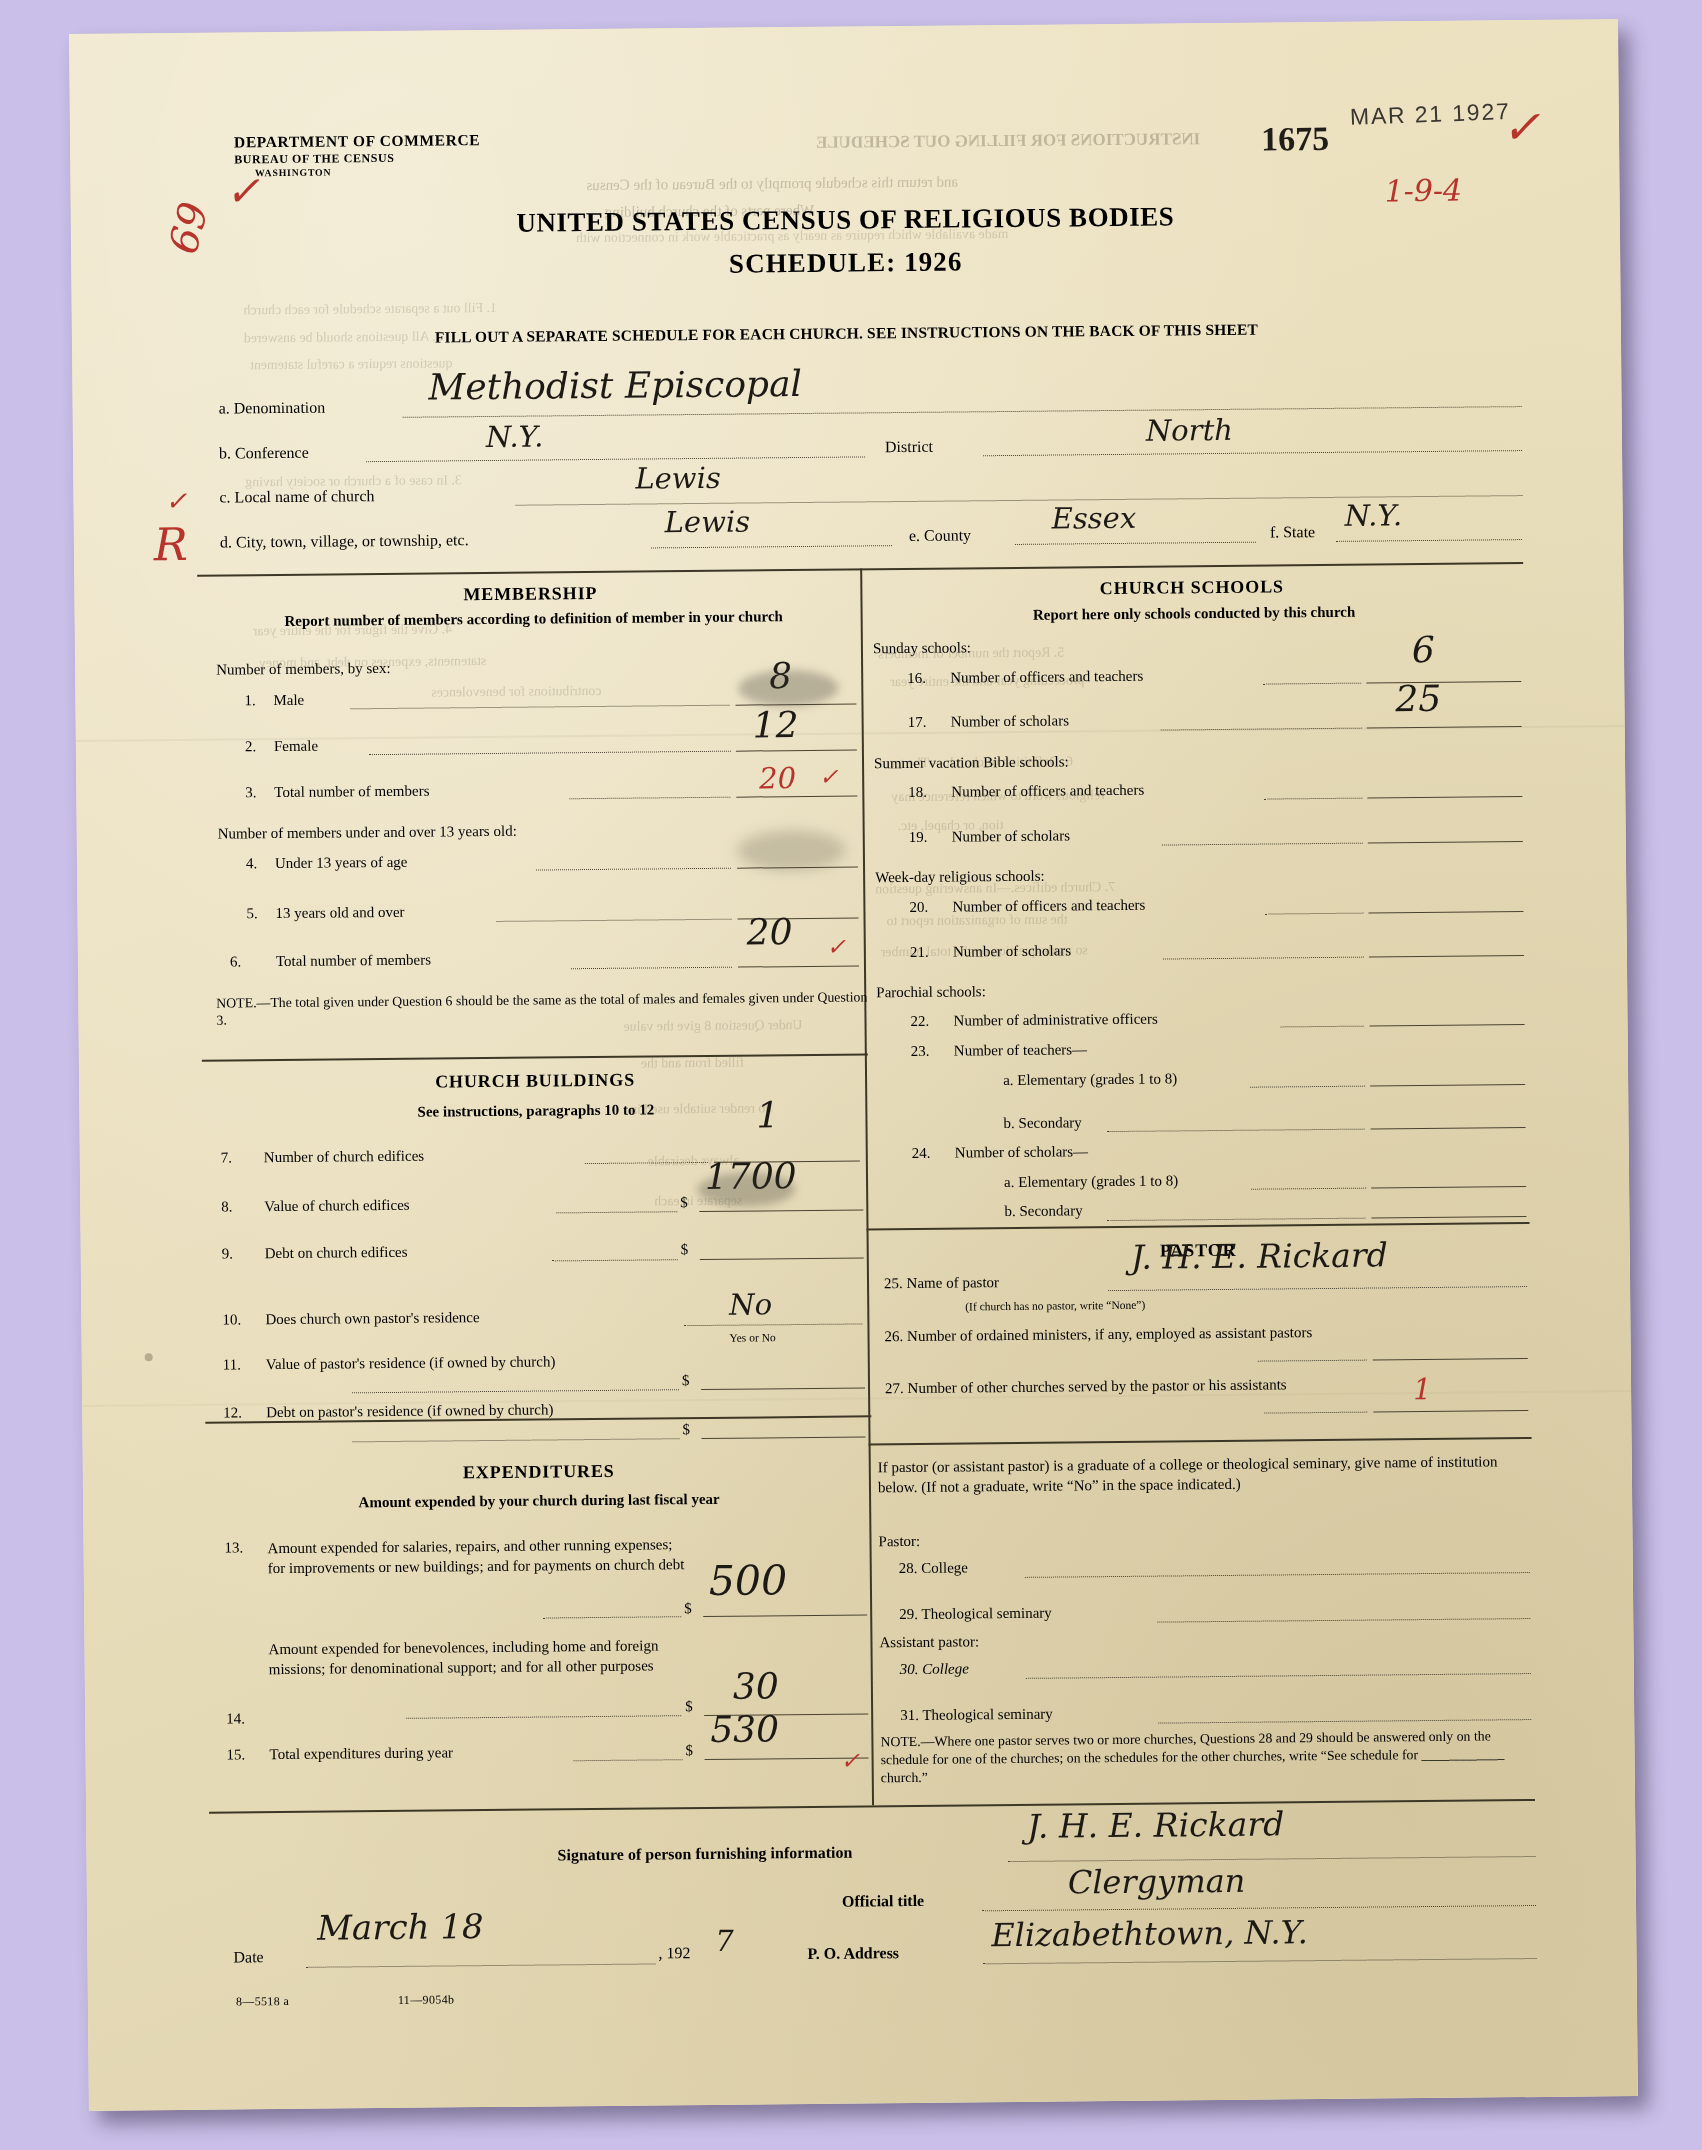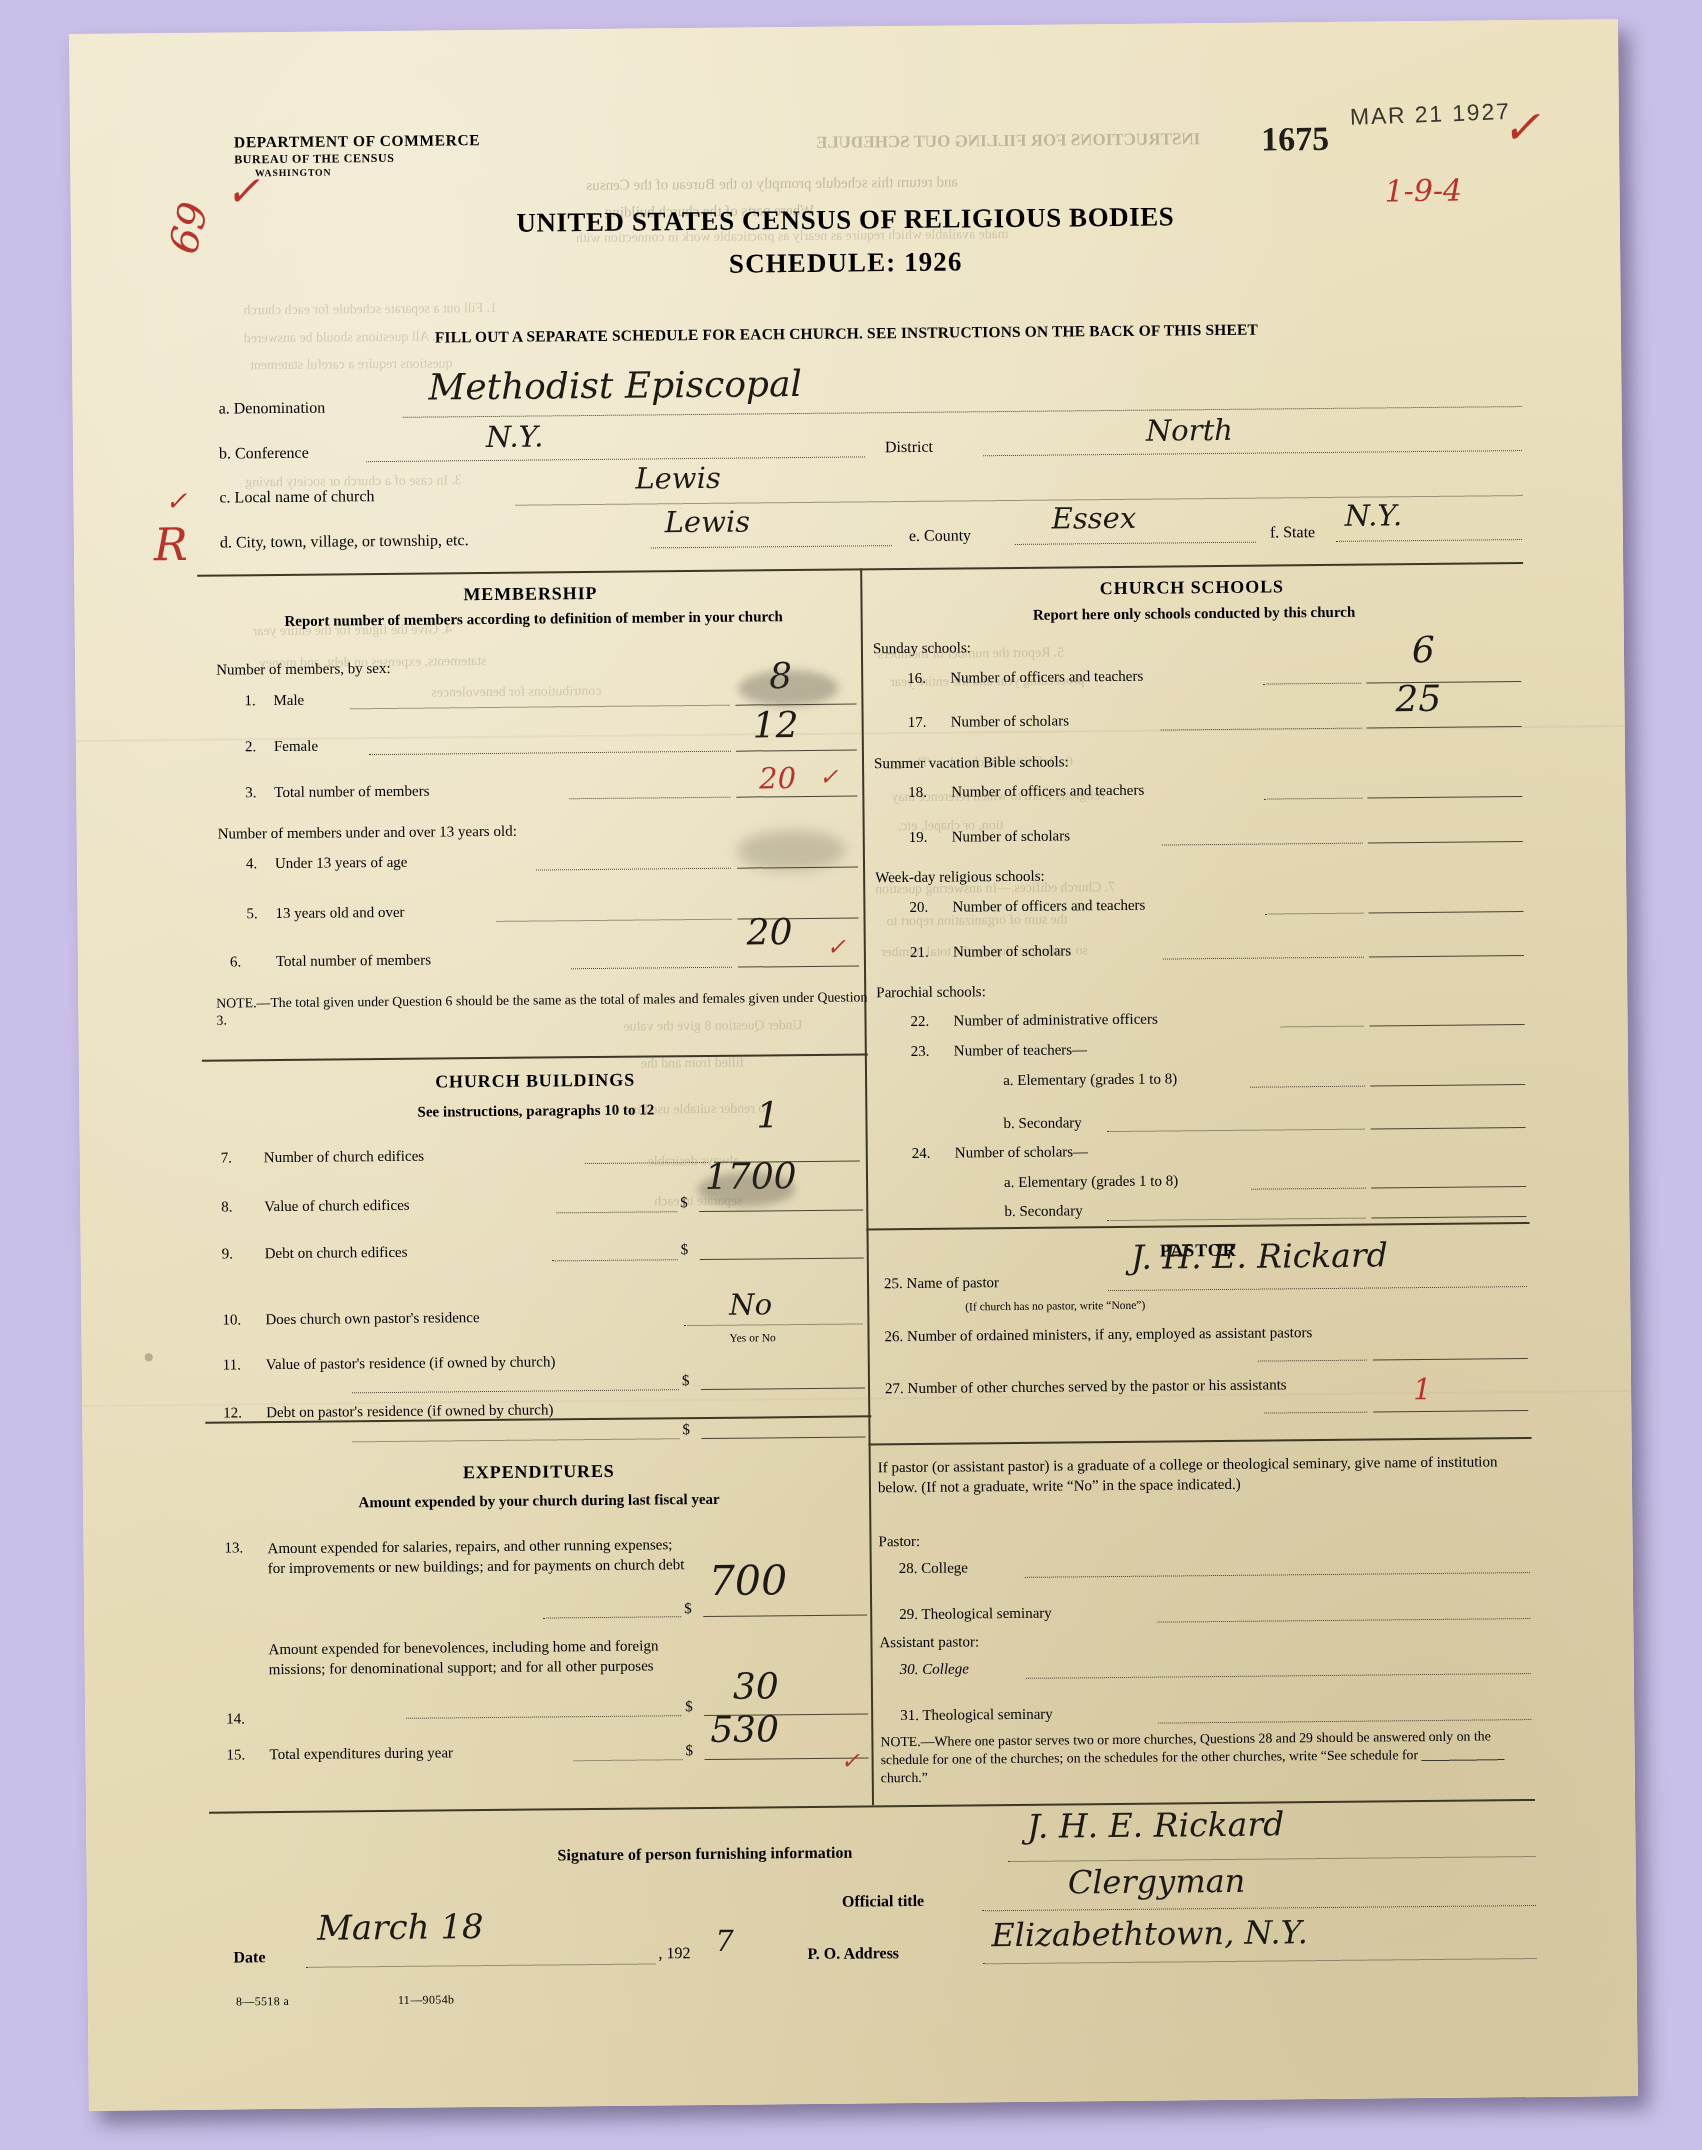--- a/index.html
+++ b/index.html
@@ -270,21 +270,21 @@
   <div class="blank" style="left:619px;top:1410px;width:164px;"></div>
 
   <div class="sect-title" style="left:123px;top:1432px;width:666px;">EXPENDITURES</div>
   <div class="sect-sub" style="left:132px;top:1462px;width:648px;">Amount expended by your church during last fiscal year</div>
 
   <div class="q" style="left:141px;top:1506px;">13.</div>
   <div class="q" style="left:184px;top:1506px;width:419px;line-height:1.35;">Amount expended for salaries, repairs, and other running expenses; for improvements or new buildings; and for payments on church debt</div>
   <div class="dotrow" style="left:459px;top:1588px;width:138px;"></div>
   <div class="q" style="left:600px;top:1571px;">$</div>
   <div class="blank" style="left:619px;top:1588px;width:164px;"></div>
-  <div class="hw big" style="left:625px;top:1529px;font-size:41px;">700</div>
+  <div class="hw big" style="left:625px;top:1529px;font-size:41px;">500</div>
 
   <div class="q" style="left:141px;top:1677px;">14.</div>
   <div class="q" style="left:184px;top:1607px;width:419px;line-height:1.35;">Amount expended for benevolences, including home and foreign missions; for denominational support; and for all other purposes</div>
   <div class="dotrow" style="left:321px;top:1687px;width:275px;"></div>
   <div class="q" style="left:600px;top:1669px;">$</div>
   <div class="blank" style="left:619px;top:1687px;width:164px;"></div>
   <div class="hw big" style="left:648px;top:1638px;">30</div>
 
   <div class="q" style="left:141px;top:1713px;">15.</div>
   <div class="q" style="left:184px;top:1713px;">Total expenditures during year</div>
@@ -400,21 +400,21 @@
   <div class="hw big" style="left:941px;top:1782px;font-size:33px;">J. H. E. Rickard</div>
 
   <div class="q" style="left:755px;top:1865px;font-weight:bold;font-size:16px;">Official title</div>
   <div class="dotrow" style="left:895px;top:1885px;width:554px;"></div>
   <div class="hw big" style="left:981px;top:1839px;font-size:32px;">Clergyman</div>
 
   <div class="q" style="left:720px;top:1917px;font-weight:bold;font-size:16px;">P. O. Address</div>
   <div class="dotrow" style="left:895px;top:1938px;width:554px;"></div>
   <div class="hw big" style="left:904px;top:1891px;font-size:32px;">Elizabethtown, N.Y.</div>
 
-  <div class="q" style="left:146px;top:1915px;font-weight:bold;font-size:16px;">Date</div>
+  <div class="q" style="left:146px;top:1915px;font-weight:normal;font-size:16px;">Date</div>
   <div class="dotrow" style="left:218px;top:1935px;width:350px;"></div>
   <div class="hw big" style="left:230px;top:1876px;font-size:34px;">March 18</div>
   <div class="q" style="left:571px;top:1915px;font-size:16px;">, 192</div>
   <div class="hw mid" style="left:628px;top:1896px;">7</div>
 
   <div class="footer" style="left:148px;top:1962px;">8—5518 a</div>
   <div class="footer" style="left:310px;top:1962px;">11—9054b</div>
 
   <div class="punch" style="left:63px;top:1320px;"></div>
   <div class="fold" style="left:0;top:706px;width:1549px;height:1.7px;opacity:.5;"></div>

